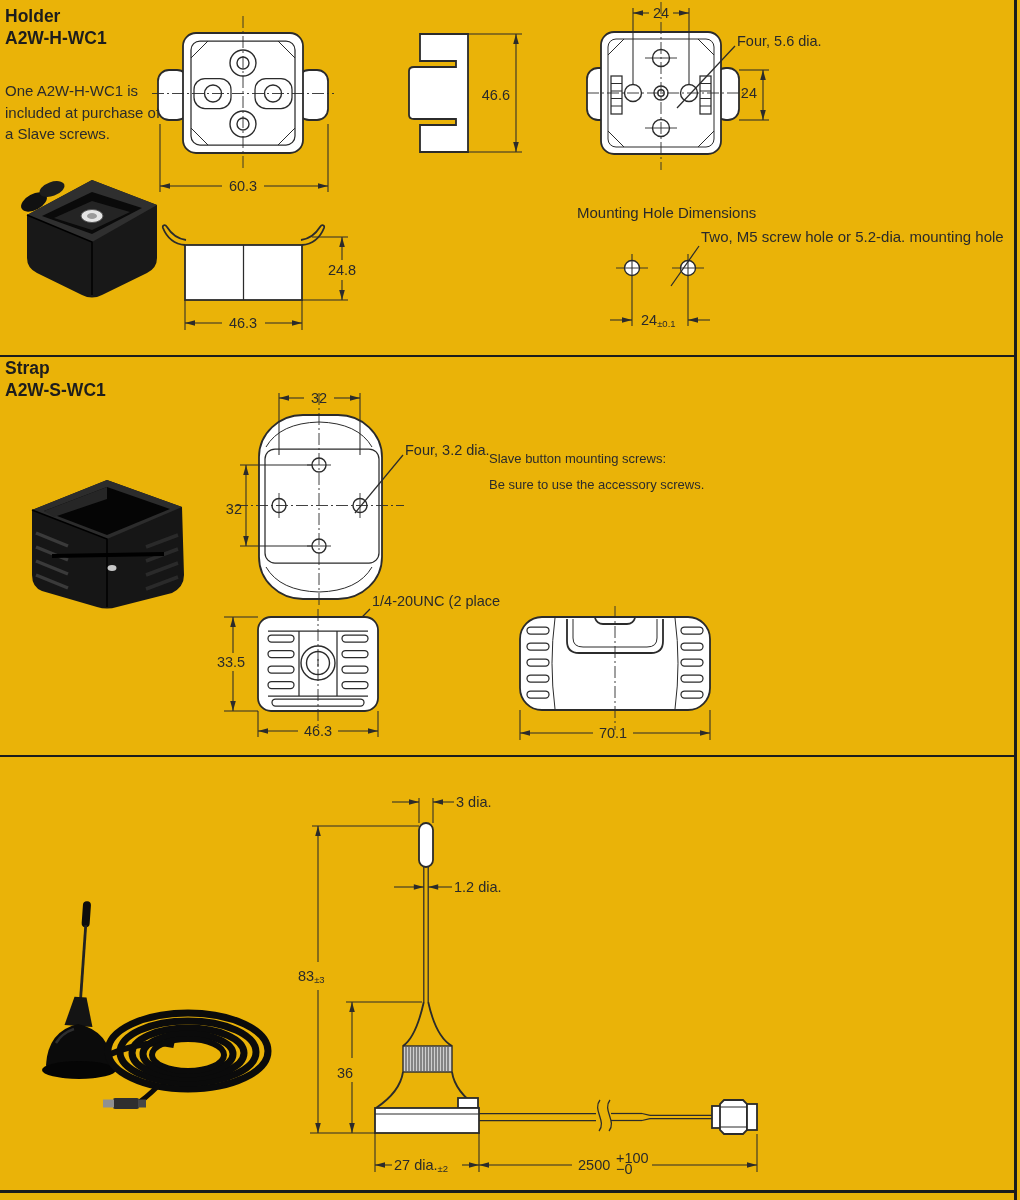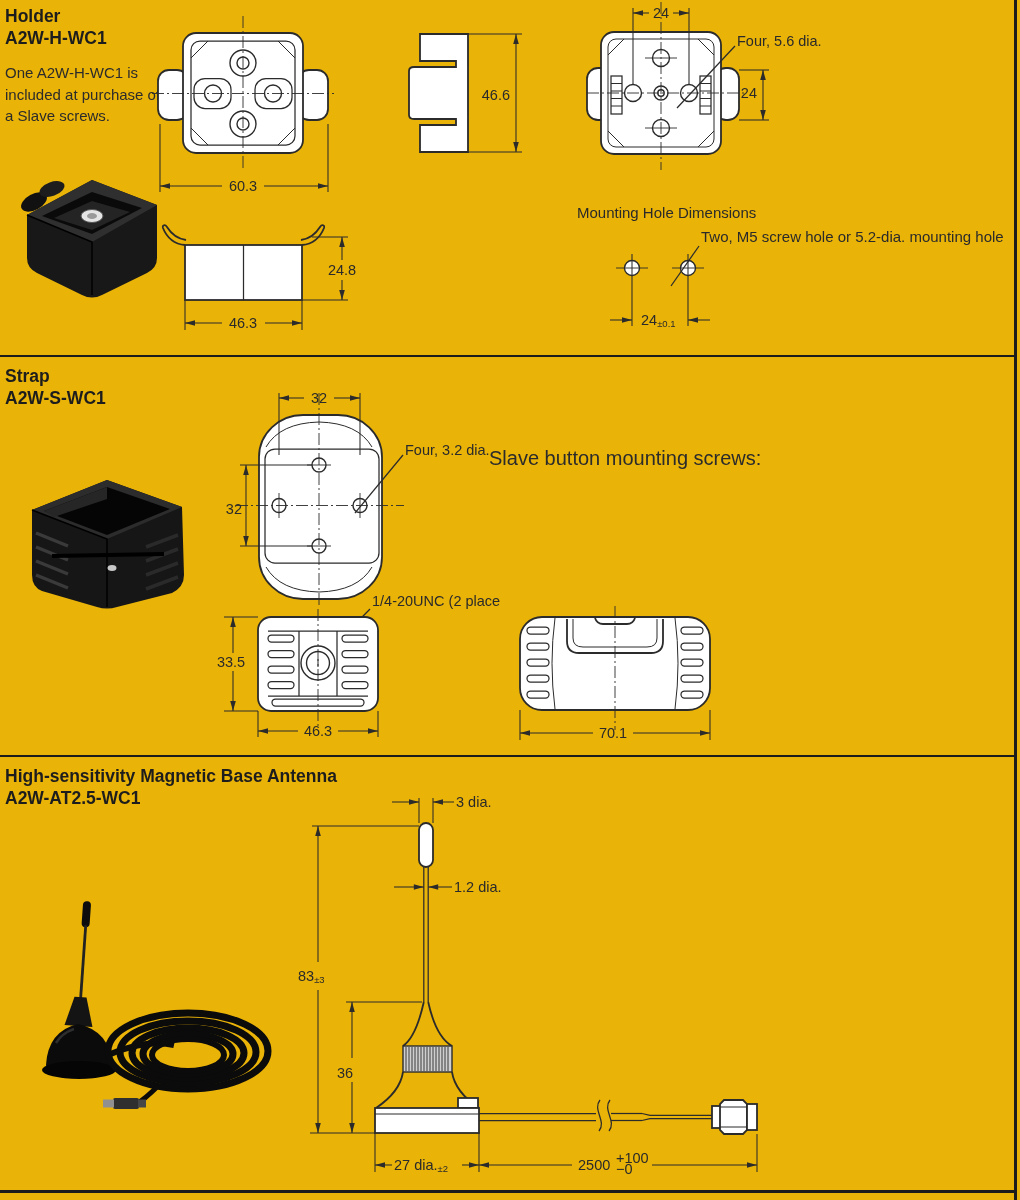--- a/index.html
+++ b/index.html
@@ -2,21 +2,21 @@
 <html><head>
 <meta charset="utf-8">
 <style>
   html,body{margin:0;padding:0;background:#e8e8e8;}
   #page{position:relative;width:1020px;height:1200px;background:#eab308;overflow:hidden;
         font-family:"Liberation Sans",sans-serif;color:#2a2a2a;}
   .abs{position:absolute;}
   .sec-title{font-weight:bold;font-size:17.5px;line-height:22px;color:#1d1d1d;white-space:nowrap;}
   .body-note{font-size:15px;line-height:21.5px;color:#2b2b2b;white-space:nowrap;}
   .body-note span{display:block;}
-  .screw-note{font-size:20px;line-height:25.5px;color:#2b2b2b;white-space:nowrap;}
+  .screw-note{font-size:13px;line-height:25.5px;color:#2b2b2b;white-space:nowrap;}
   .screw-note span{display:block;}
   .hline{position:absolute;left:0;background:#1c1c1c;}
   .vline{position:absolute;top:0;background:#1c1c1c;}
   svg{display:block;}
   svg text{font-family:"Liberation Sans",sans-serif;font-size:14.5px;fill:#2a2a2a;}
   svg text.lbl{font-size:15px;}
   .ln2{stroke:#2b2b2b;stroke-width:1.8;fill:#ffffff;}
   .ln2n{stroke:#2b2b2b;stroke-width:1.8;fill:none;}
   .ln{stroke:#2b2b2b;stroke-width:1.25;fill:none;}
   .thin{stroke:#2b2b2b;stroke-width:1;fill:none;}
@@ -29,21 +29,21 @@
 </head>
 <body>
 
 <div id="page">
 
   <div class="abs sec-title" style="left:5px;top:5px;">
     <div>Holder</div>
     <div>A2W-H-WC1</div>
   </div>
 
-  <div class="abs body-note" style="left:5px;top:62px;">
+  <div class="abs body-note" style="left:5px;top:80px;">
     <span>One A2W-H-WC1 is</span>
     <span>included at purchase of</span>
     <span>a Slave screws.</span>
   </div>
 
   <svg class="abs" style="left:12px;top:140px;" width="155" height="190" viewBox="0 0 155 190">
     <ellipse cx="22" cy="62" rx="14" ry="8" fill="#111" transform="rotate(-28 22 62)"></ellipse>
     <ellipse cx="40" cy="49" rx="13" ry="7" fill="#1d1d1d" transform="rotate(-20 40 49)"></ellipse>
     <path d="M15,75 L80,40 L145,65 L145,118 Q145,128 135,133 L90,155 Q80,160 70,155 L25,133 Q15,128 15,118 Z" fill="#181818"></path>
     <path d="M15,75 L80,40 L145,65 L80,102 Z" fill="#2f2f2f"></path>
@@ -159,21 +159,21 @@
     <line x1="150" y1="82" x2="150" y2="112" class="dim"></line>
     <line x1="33" y1="105" x2="70" y2="105" class="dim"></line>
     <line x1="113" y1="105" x2="150" y2="105" class="dim"></line>
     <polygon class="arr" points="33,105 43,102.2 43,107.8"></polygon>
     <polygon class="arr" points="150,105 140,102.2 140,107.8"></polygon>
     <text x="91" y="110" text-anchor="middle">46.3</text>
   </svg>
 
   <div class="hline" style="top:355px;width:1017px;height:2px;"></div>
 
-  <div class="abs sec-title" style="left:5px;top:365px;">
+  <div class="abs sec-title" style="left:5px;top:357px;">
     <div>Strap</div>
     <div>A2W-S-WC1</div>
   </div>
 
   <svg class="abs" style="left:12px;top:455px;" width="190" height="155" viewBox="0 0 190 155">
     <path d="M20,55 L95,25 L170,52 L172,120 Q172,132 160,138 L105,152 Q95,155 85,152 L30,136 Q20,132 20,120 Z" fill="#161616"></path>
     <path d="M20,55 L95,25 L170,52 L95,84 Z" fill="#2c2c2c"></path>
     <path d="M32,56 L95,32 L158,54 L95,80 Z" fill="#050505"></path>
     <path d="M32,56 L95,32 L95,44 L42,62 Z" fill="#262626"></path>
     <path d="M20,55 L95,84 L95,152" stroke="#000" stroke-width="1.5" fill="none"></path>
@@ -210,20 +210,21 @@
     <line x1="24" y1="80" x2="24" y2="161" class="dim"></line>
     <polygon class="arr" points="24,80 21.2,90 26.8,90"></polygon>
     <polygon class="arr" points="24,161 21.2,151 26.8,151"></polygon>
     <text x="20" y="129" text-anchor="end">32</text>
     <line x1="181" y1="70" x2="133" y2="128" class="ln"></line>
     <text x="183" y="70">Four, 3.2 dia.</text>
   </svg>
 
   <div class="abs screw-note" style="left:489px;top:446px;">
     <span>Slave button mounting screws:</span>
+    <span>Be sure to use the accessory screws.</span>
   </div>
 
   <svg class="abs" style="left:210px;top:593px;" width="290" height="152" viewBox="0 0 290 152">
     <text x="162" y="13">1/4-20UNC (2 places)</text>
     <line x1="160" y1="16" x2="113" y2="64" class="ln"></line>
     <polygon class="arr" points="113,64 122,58.9 118,54.9"></polygon>
     <rect x="48" y="24" width="120" height="94" rx="13" class="ln2"></rect>
     <line x1="58" y1="38" x2="158" y2="38" class="ln"></line>
     <line x1="58" y1="103" x2="158" y2="103" class="ln"></line>
     <line x1="89" y1="38" x2="89" y2="103" class="ln"></line>
@@ -279,24 +280,20 @@
     <line x1="205" y1="110" x2="205" y2="140" class="dim"></line>
     <line x1="15" y1="133" x2="88" y2="133" class="dim"></line>
     <line x1="128" y1="133" x2="205" y2="133" class="dim"></line>
     <polygon class="arr" points="15,133 25,130.2 25,135.8"></polygon>
     <polygon class="arr" points="205,133 195,130.2 195,135.8"></polygon>
     <text x="108" y="138" text-anchor="middle">70.1</text>
   </svg>
 
   <div class="hline" style="top:755px;width:1017px;height:2px;"></div>
 
-  <div class="abs sec-title" style="left:5px;top:765px;">
-    <div>High-sensitivity Magnetic Base Antenna</div>
-    <div>A2W-AT2.5-WC1</div>
-  </div>
 
   <svg class="abs" style="left:8px;top:893px;" width="272" height="222" viewBox="0 0 272 222">
     <g transform="rotate(4,70,140)">
       <rect x="66" y="8" width="8" height="26" rx="4" fill="#0d0d0d"></rect>
       <rect x="68.8" y="32" width="2.8" height="74" fill="#232323"></rect>
       <polygon points="64,104 76,104 84,133 56,133" fill="#141414"></polygon>
     </g>
     <path d="M38,172 Q40,138 70,131 Q102,138 104,172 Q104,181 71,183 Q38,181 38,172 Z" fill="#0b0b0b"></path>
     <ellipse cx="71" cy="177" rx="37" ry="9" fill="#050505"></ellipse>
     <path d="M48,150 Q54,140 66,136" stroke="#2e2e2e" stroke-width="2.5" fill="none"></path>

